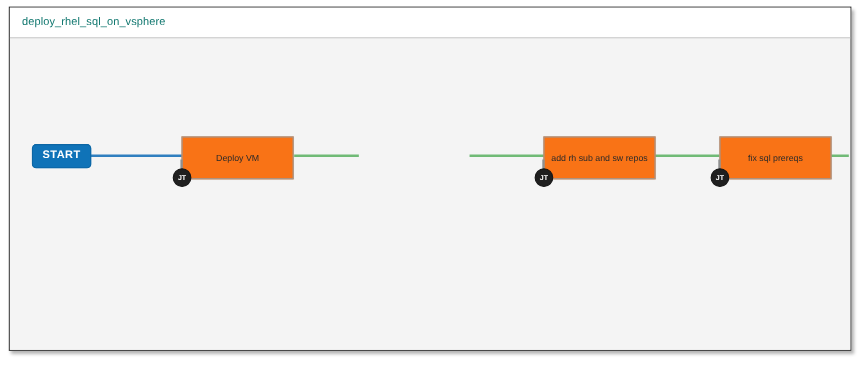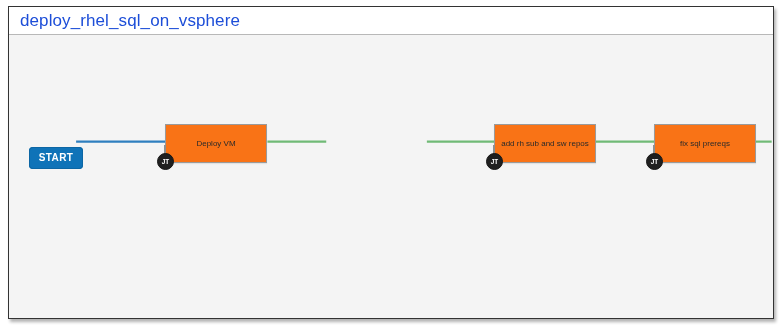--- a/index.html
+++ b/index.html
@@ -41,22 +41,22 @@
     right: 0;
     height: 28px;
     box-sizing: border-box;
     background: #ffffff;
     border-bottom: 1px solid #b8b8b8;
     display: flex;
     align-items: center;
     padding-left: 11px;
   }
   .titlebar-text {
-    font-size: 17px;
-    color: #1d4ed8;
+    font-size: 10px;
+    color: #0f766e;
     letter-spacing: 0.1px;
     white-space: nowrap;
   }
 
   
   .canvas {
     position: absolute;
     left: 0;
     top: 28px;
     right: 0;
@@ -72,21 +72,21 @@
     top: 0;
     width: 100%;
     height: 100%;
     pointer-events: none;
   }
 
   
   .start-node {
     position: absolute;
     left: 20px;
-    top: 112px;
+    top: 96px;
     width: 54px;
     height: 22px;
     border-radius: 4px;
     background: #0f73b8;
     box-shadow: 0 0 0 1px #0c66a4 inset;
     display: flex;
     align-items: center;
     justify-content: center;
   }
   .start-node-label {

